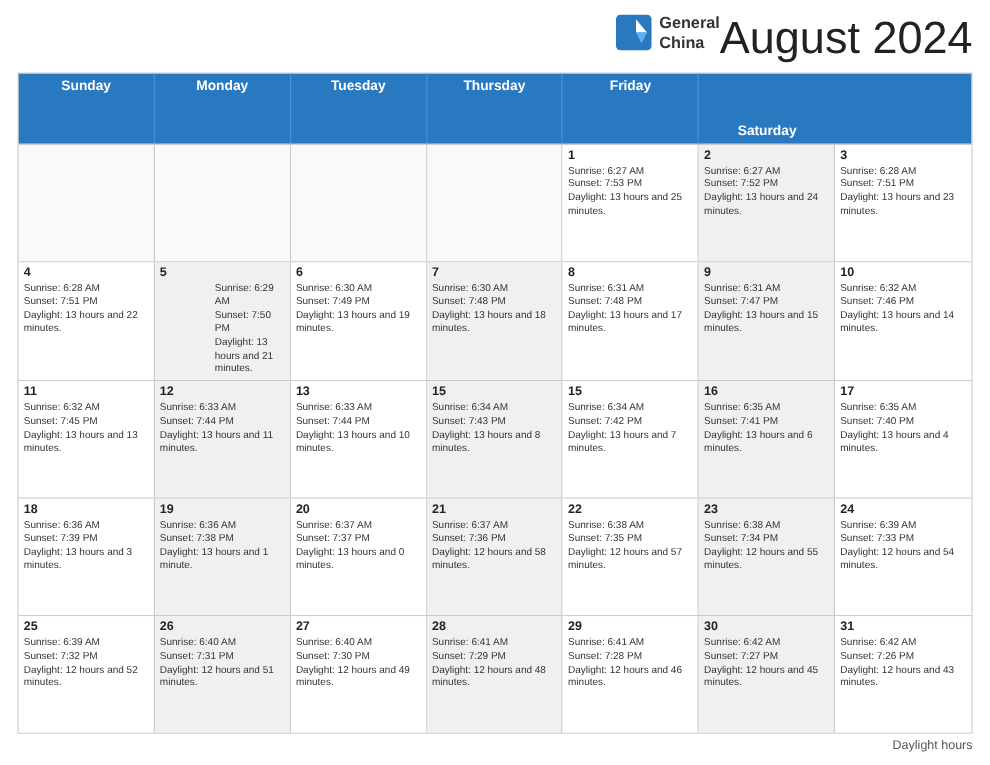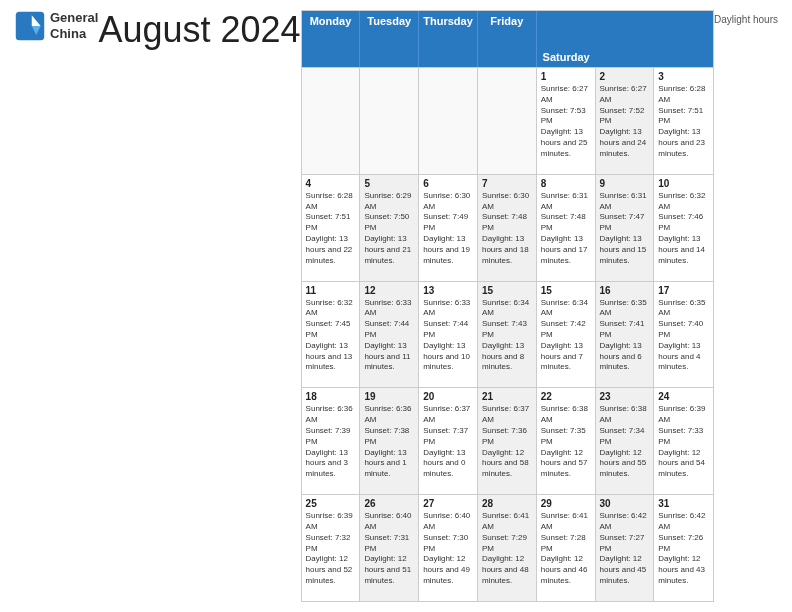--- a/index.html
+++ b/index.html
@@ -8,21 +8,22 @@
       background: #fff;
       width: 792px;
       height: 612px;
       overflow: hidden;
     }
     .page {
       width: 792px;
       height: 612px;
       padding: 10px 14px;
       display: flex;
-      flex-direction: row;
+      flex-direction: column;
+      align-items: flex-end;
     }
     .header {
       display: flex;
       justify-content: space-between;
       align-items: flex-start;
       margin-bottom: 8px;
     }
     .logo {
       display: flex;
       align-items: center;
@@ -131,20 +132,21 @@
         <span>China</span>
       </div>
     </div>
     <div class="title-block">
       <div class="month-title">August 2024</div>
     </div>
   </div>
 
   <div class="calendar">
     <div class="cal-header">
+    <div class="cal-header-cell">Sunday</div>
         <div class="cal-header-cell">Monday</div>
         <div class="cal-header-cell">Tuesday</div>
         <div class="cal-header-cell">Thursday</div>
         <div class="cal-header-cell">Friday</div>
         <div class="cal-header-cell">Saturday</div>
       </div>
     <div class="cal-body">
     <div class="cal-row">
           <div class="cal-cell empty"></div>
           <div class="cal-cell empty"></div>
@@ -171,21 +173,21 @@
         </div>
         <div class="cal-row">
           <div class="cal-cell">
             <div class="day-num">4</div>
             <div class="cell-text" style="white-space: pre-line;">Sunrise: 6:28 AM
 Sunset: 7:51 PM
 Daylight: 13 hours and 22 minutes.</div>
           </div>
           <div class="cal-cell shaded">
             <div class="day-num">5</div>
-            <div class="cell-text" style="white-space: pre-line;">Sunrise: 6:29 AM
+            <div class="cell-text" style="white-space: pre-line; margin-left: 44px;">Sunrise: 6:29 AM
 Sunset: 7:50 PM
 Daylight: 13 hours and 21 minutes.</div>
           </div>
           <div class="cal-cell">
             <div class="day-num">6</div>
             <div class="cell-text" style="white-space: pre-line;">Sunrise: 6:30 AM
 Sunset: 7:49 PM
 Daylight: 13 hours and 19 minutes.</div>
           </div>
           <div class="cal-cell shaded">

